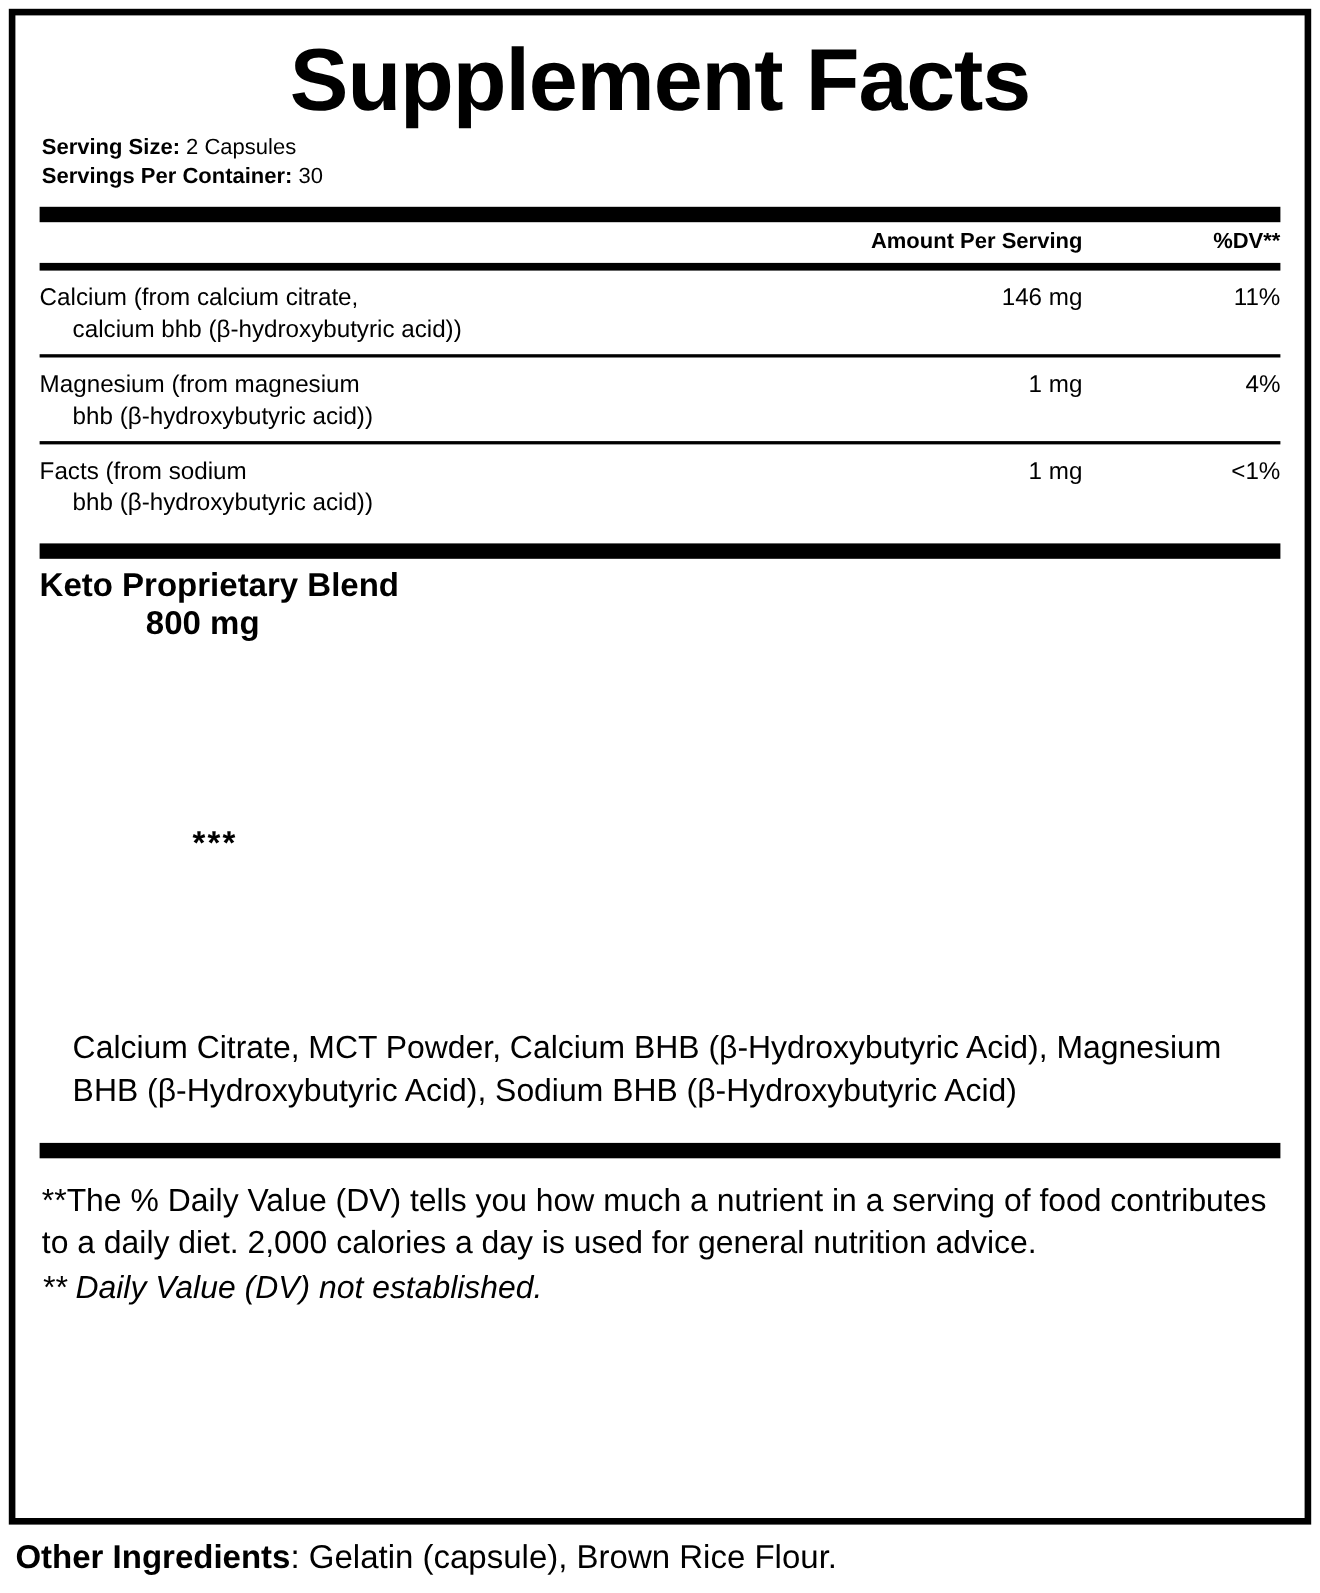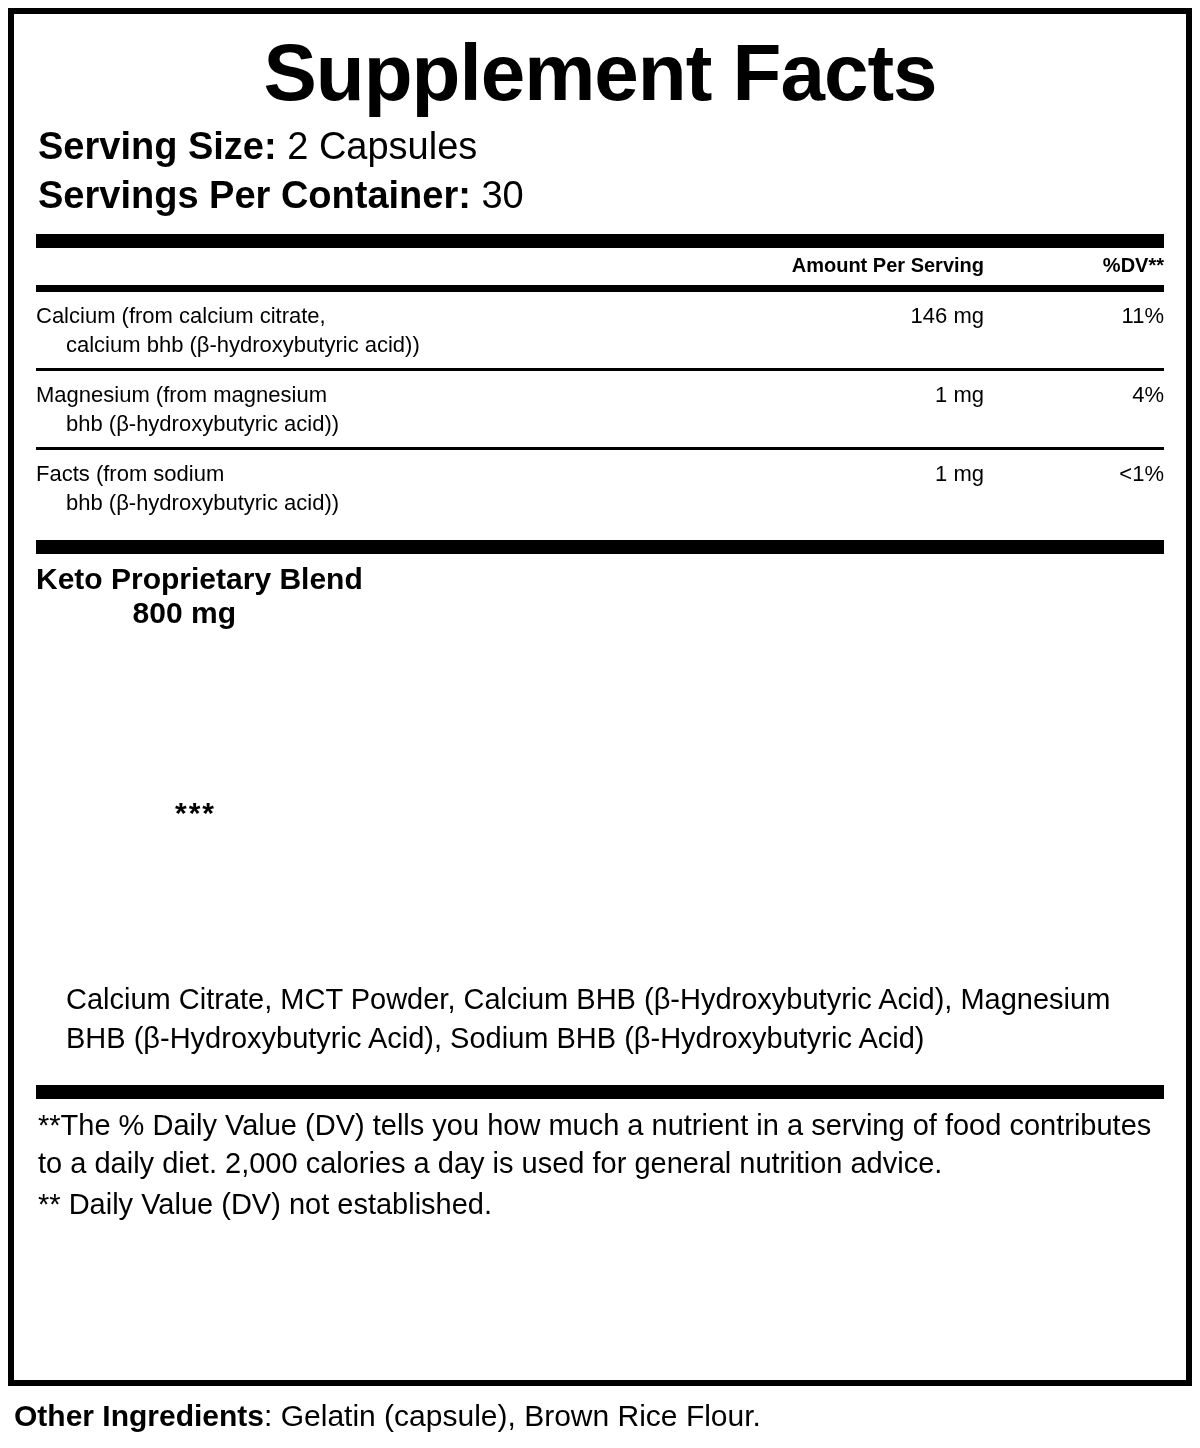--- a/index.html
+++ b/index.html
@@ -30,21 +30,21 @@
   .title {
     font-size: 80px;
     font-weight: 700;
     line-height: 0.98;
     letter-spacing: -1px;
     text-align: center;
     margin: 6px 0 10px 0;
     white-space: nowrap;
   }
   .serving-line {
-    font-size: 38px;
+    font-size: 20px;
     line-height: 1.28;
     margin-left: 2px;
   }
   .serving-line b { font-weight: 700; }
 
   .rule-thick {
     height: 14px;
     background: #000000;
     margin: 14px 0 0 0;
   }
@@ -96,24 +96,24 @@
 
   .blend-desc {
     font-size: 29px;
     line-height: 1.36;
     padding: 4px 30px 12px 30px;
   }
 
   .footnotes {
     font-size: 29px;
     line-height: 1.33;
-    padding: 7px 2px 0 2px;
+    padding: 20px 2px 0 2px;
   }
   .footnotes p { margin: 0; }
-  .footnotes p + p { margin-top: 2px; }
+  .footnotes p + p { margin-top: 2px; font-style: italic; }
 
   .other {
     position: absolute;
     left: 14px;
     top: 1398px;
     width: 1180px;
     font-size: 30px;
     line-height: 1.2;
   }
   .other b { font-weight: 700; }

